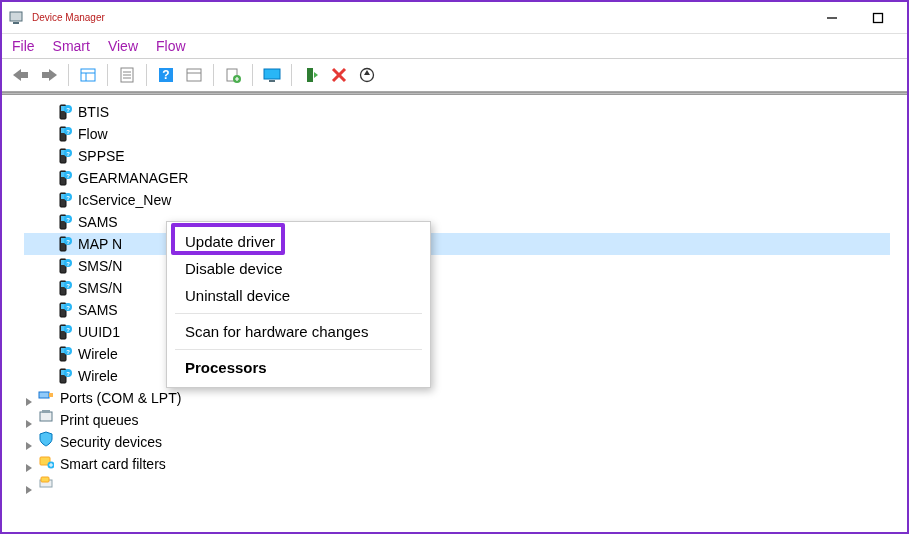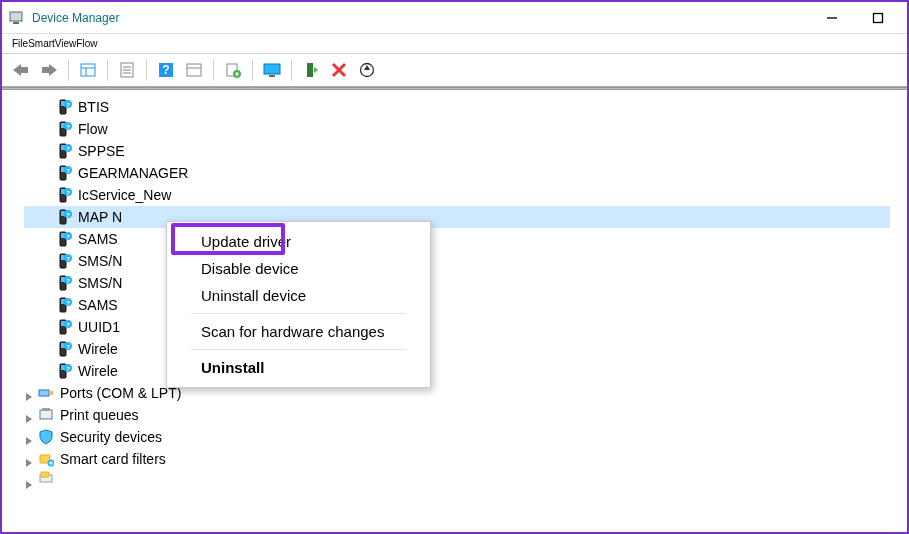--- a/index.html
+++ b/index.html
@@ -18,32 +18,33 @@
     align-items: center;
     height: 32px;
     padding: 0 6px;
     background: #fff;
     border-bottom: 1px solid #e0e0e0;
   }
   .titlebar .app-icon {
     width: 16px; height: 16px; margin-right: 8px;
     display: inline-flex; align-items: center; justify-content: center;
   }
-  .titlebar .title { font-size: 12px; color: #0f766e; }
+  .titlebar .title { font-size: 10px; color: #b91c1c; }
   .titlebar .spacer { flex: 1; }
   .win-btn {
     width: 46px; height: 32px;
     display: inline-flex; align-items: center; justify-content: center;
     font-size: 14px;
   }
   .menubar {
     display: flex;
+    gap: 18px;
     padding: 4px 10px;
-    font-size: 10px;
-    color: #000000;
+    font-size: 14px;
+    color: #a21caf;
   }
   .menubar div { cursor: default; }
   .toolbar {
     display: flex;
     align-items: center;
     gap: 2px;
     padding: 4px 6px;
     border-top: 1px solid #d0d0d0;
     border-bottom: 1px solid #a8a8a8;
     height: 34px;
@@ -69,21 +70,20 @@
   .tree .item {
     display: flex;
     align-items: center;
     gap: 6px;
     padding-left: 32px;
     position: relative;
   }
   .tree .item.selected { background: #cde8ff; }
   .tree .cat {
     display: flex;
-    align-items: center;
     gap: 6px;
     padding-left: 14px;
     position: relative;
   }
   .expander {
     position: absolute;
     left: 0; top: 4px;
     width: 12px; height: 12px;
     color: #666;
   }
@@ -93,21 +93,21 @@
     flex-shrink: 0;
   }
   .context-menu {
     position: absolute;
     left: 164px;
     top: 219px;
     width: 265px;
     background: #fff;
     border: 1px solid #ccc;
     box-shadow: 2px 3px 8px rgba(0,0,0,0.25);
-    padding: 6px 16px;
+    padding: 6px 0;
     font-size: 15px;
     z-index: 10;
   }
   .context-menu .mi {
     padding: 5px 18px;
     cursor: default;
   }
   .context-menu .sep {
     height: 1px; background: #e3e3e3; margin: 4px 8px;
   }
@@ -285,41 +285,41 @@
         <span class="dev-icon">
           <svg width="16" height="16" viewBox="0 0 16 16">
             <rect x="4" y="1" width="6" height="14" rx="1" fill="#333" stroke="#111"></rect>
             <rect x="5" y="2" width="4" height="5" fill="#4fc3f7"></rect>
             <circle cx="12" cy="5" r="4" fill="#29b6f6"></circle>
             <text x="12" y="8" font-size="6" fill="#fff" text-anchor="middle" font-weight="bold">?</text>
           </svg>
         </span>
         <span>IcService_New</span>
       </div>
+      <div class="item">
+        <span class="dev-icon">
+          <svg width="16" height="16" viewBox="0 0 16 16">
+            <rect x="4" y="1" width="6" height="14" rx="1" fill="#333" stroke="#111"></rect>
+            <rect x="5" y="2" width="4" height="5" fill="#4fc3f7"></rect>
+            <circle cx="12" cy="5" r="4" fill="#29b6f6"></circle>
+            <text x="12" y="8" font-size="6" fill="#fff" text-anchor="middle" font-weight="bold">?</text>
+          </svg>
+        </span>
+        <span>SAMS</span>
+      </div>
       <div class="item selected">
         <span class="dev-icon">
           <svg width="16" height="16" viewBox="0 0 16 16">
             <rect x="4" y="1" width="6" height="14" rx="1" fill="#333" stroke="#111"></rect>
             <rect x="5" y="2" width="4" height="5" fill="#4fc3f7"></rect>
             <circle cx="12" cy="5" r="4" fill="#29b6f6"></circle>
             <text x="12" y="8" font-size="6" fill="#fff" text-anchor="middle" font-weight="bold">?</text>
           </svg>
         </span>
         <span>MAP N</span>
-      </div>
-      <div class="item">
-        <span class="dev-icon">
-          <svg width="16" height="16" viewBox="0 0 16 16">
-            <rect x="4" y="1" width="6" height="14" rx="1" fill="#333" stroke="#111"></rect>
-            <rect x="5" y="2" width="4" height="5" fill="#4fc3f7"></rect>
-            <circle cx="12" cy="5" r="4" fill="#29b6f6"></circle>
-            <text x="12" y="8" font-size="6" fill="#fff" text-anchor="middle" font-weight="bold">?</text>
-          </svg>
-        </span>
-        <span>SAMS</span>
       </div>
       <div class="item">
         <span class="dev-icon">
           <svg width="16" height="16" viewBox="0 0 16 16">
             <rect x="4" y="1" width="6" height="14" rx="1" fill="#333" stroke="#111"></rect>
             <rect x="5" y="2" width="4" height="5" fill="#4fc3f7"></rect>
             <circle cx="12" cy="5" r="4" fill="#29b6f6"></circle>
             <text x="12" y="8" font-size="6" fill="#fff" text-anchor="middle" font-weight="bold">?</text>
           </svg>
         </span>
@@ -444,16 +444,16 @@
     </div>
 </div>
 
 <div class="context-menu">
   <div class="mi">Update driver</div>
   <div class="mi">Disable device</div>
   <div class="mi">Uninstall device</div>
   <div class="sep"></div>
   <div class="mi">Scan for hardware changes</div>
   <div class="sep"></div>
-  <div class="mi bold">Uninstall</div>
+  <div class="mi bold">Processors</div>
 </div>
 
 <div class="highlight-box"></div>
 
 </body></html>

